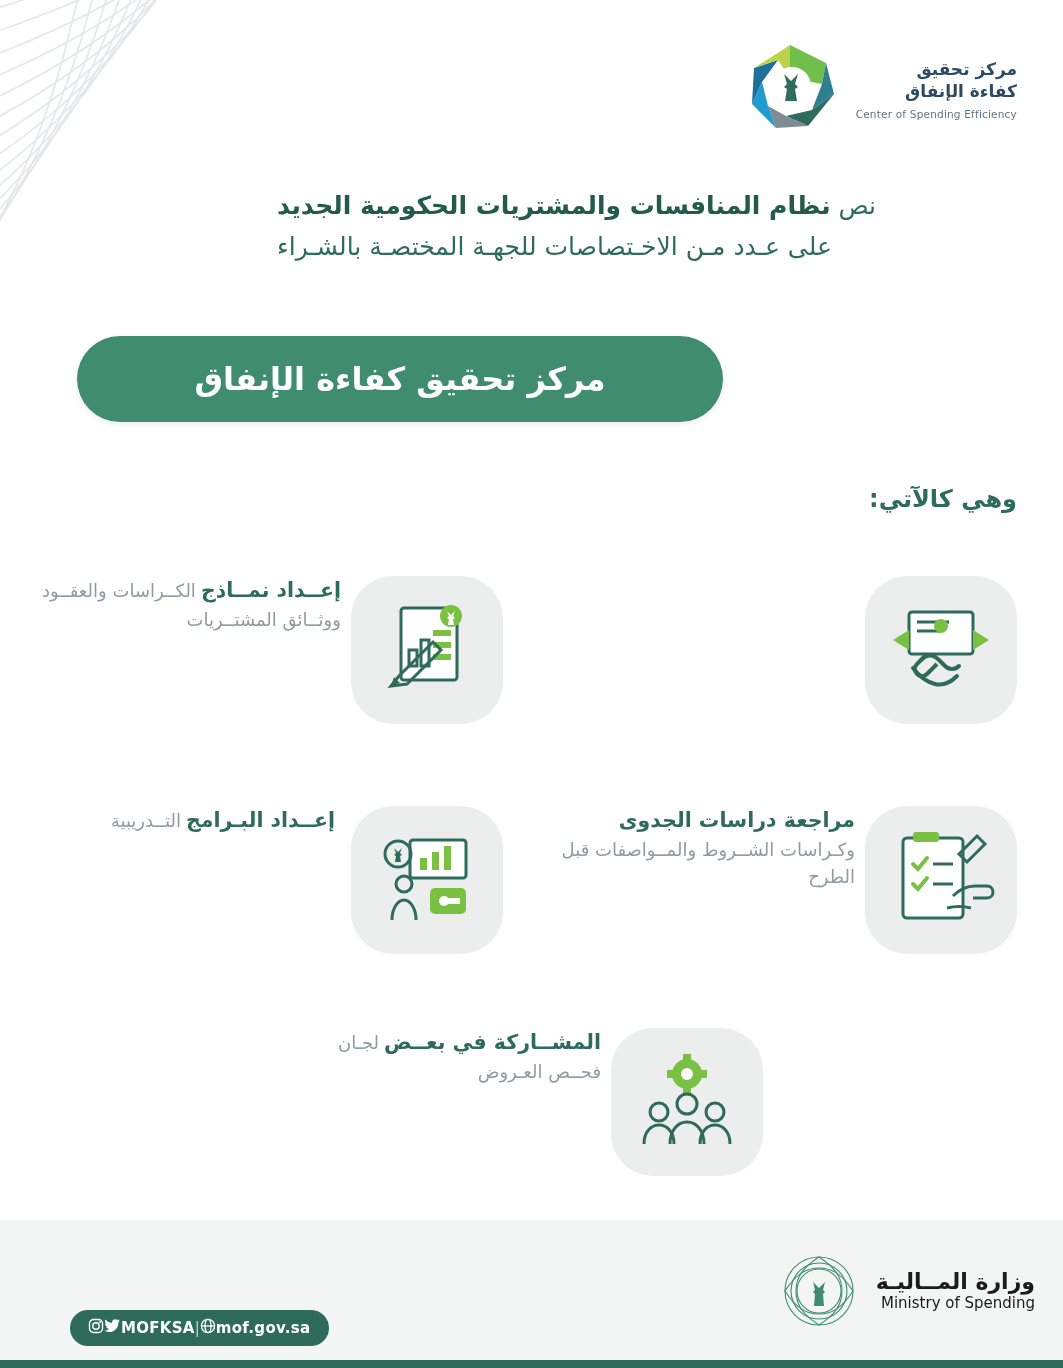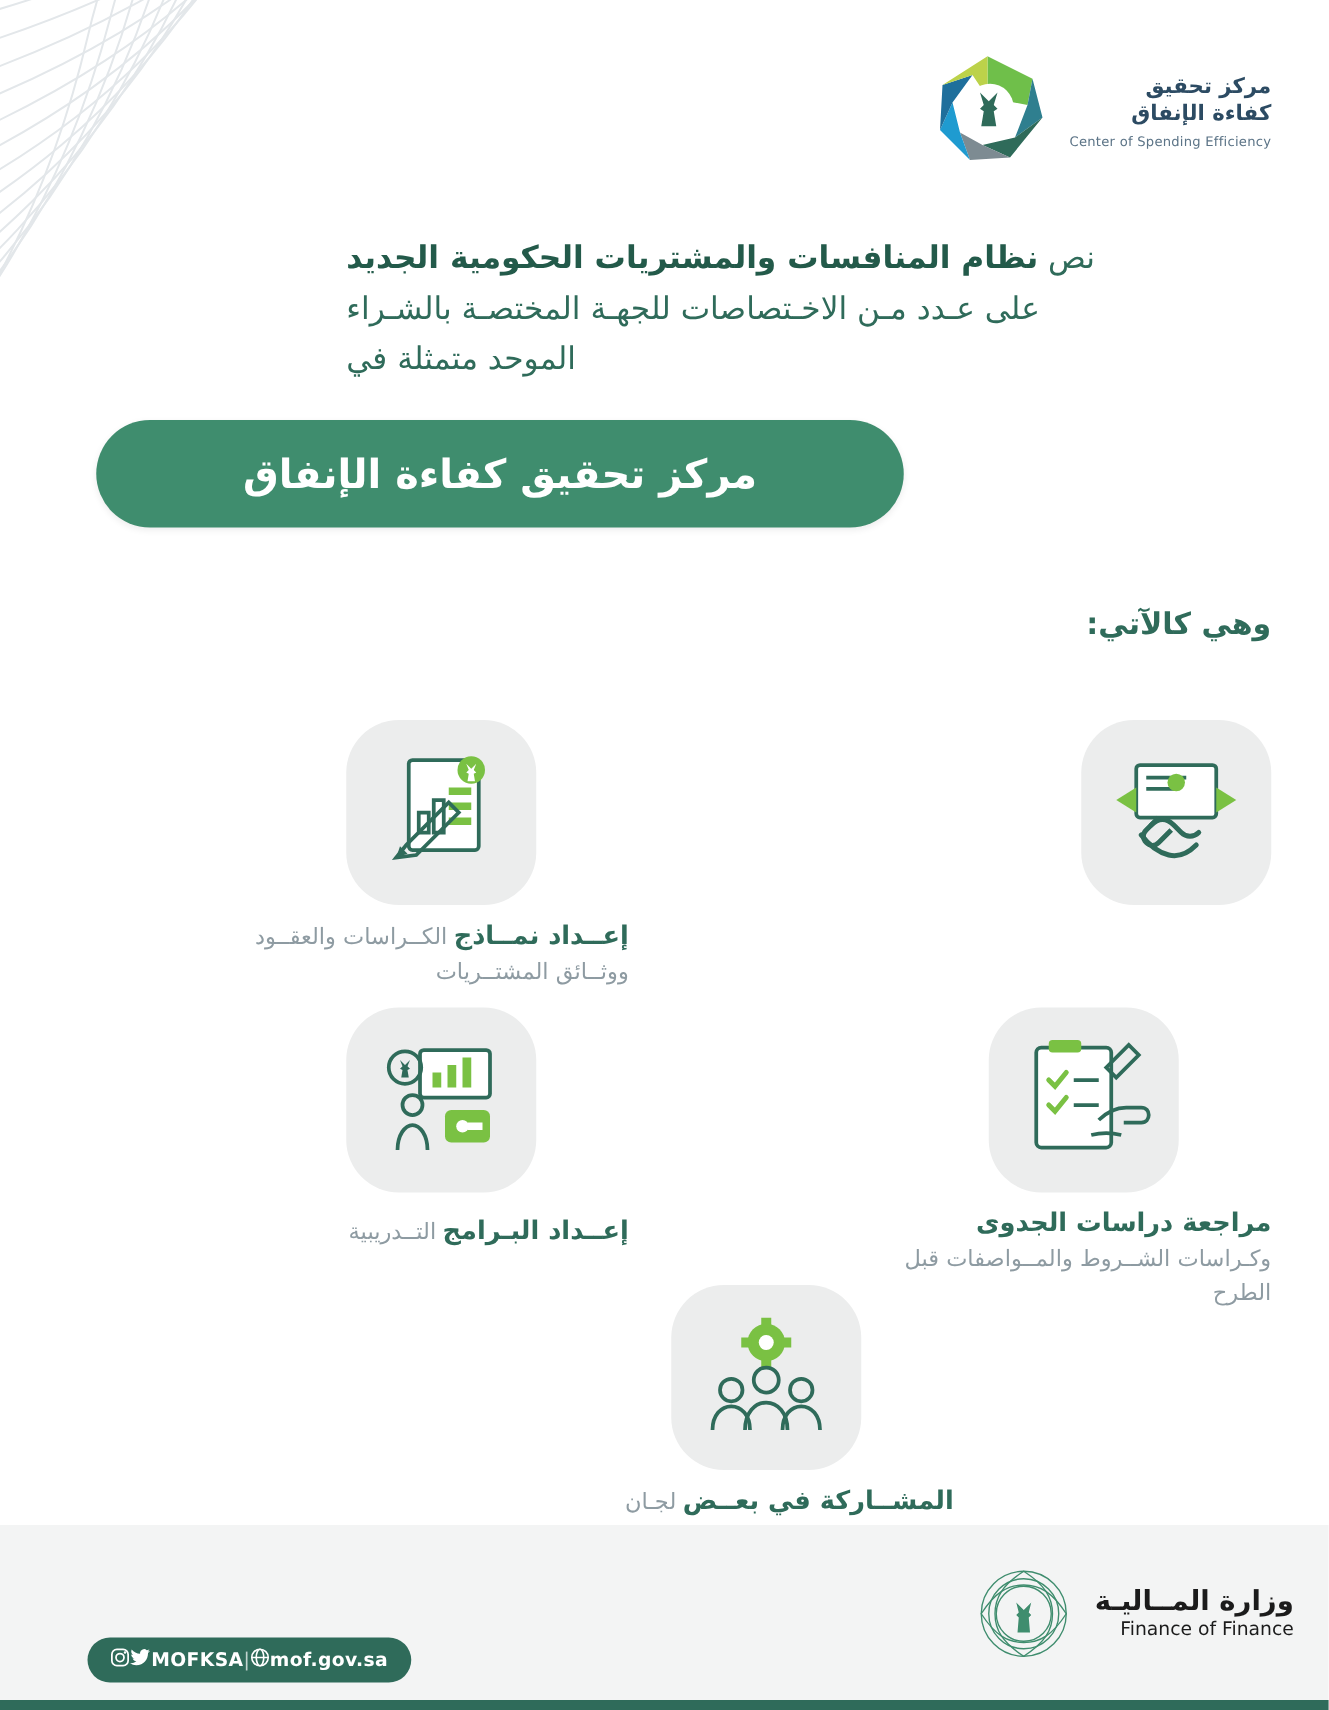--- a/index.html
+++ b/index.html
@@ -49,21 +49,21 @@
 
   
   .sublabel{
     position:absolute;top:485px;right:46px;width:940px;text-align:right;
     color:#2f6b5a;font-size:24px;font-weight:600;
   }
 
   
   .items{position:absolute;top:566px;right:0;left:0;height:600px;}
   .item{
-    position:absolute;display:flex;flex-direction:column;align-items:center;gap:10px;
+    position:absolute;display:flex;flex-direction:row;align-items:flex-start;gap:10px;
   }
   .icon-wrap{
     width:152px;height:148px;border-radius:42px;background:#eceded;
     display:flex;align-items:center;justify-content:center;flex:none;
   }
   .item-text{text-align:right;width:300px;}
   .item-title{color:#2f6b5a;font-size:20.5px;font-weight:800;line-height:1.45;}
   .item-desc{color:#8e9ba2;font-size:18px;line-height:1.5;font-weight:400;}
 
   
@@ -154,21 +154,20 @@
     <div class="logo-text">
       <div class="logo-ar1">مركز تحقيق</div>
       <div class="logo-ar2">كفاءة الإنفاق</div>
       <div class="logo-en">Center of Spending Efficiency</div>
     </div>
   </div>
 
   <div class="headline">
     <span class="ln"><span>نص </span><b>نظام المنافسات والمشتريات الحكومية الجديد</b></span>
     <span class="ln">على عـدد مـن الاخـتصاصات للجهـة المختصـة بالشـراء</span>
-    <span class="ln">الموحد متمثلة في</span>
   </div>
 
   <div class="pill">
     <span>مركز تحقيق كفاءة الإنفاق</span>
   </div>
 
   <div class="sublabel">وهي كالآتي:</div>
 
   <div class="items">
 
@@ -288,21 +287,21 @@
             <g>
               <path d="M43 9 C 60 20, 66 30, 66 43 C 66 56, 60 66, 43 77 C 26 66, 20 56, 20 43 C 20 30, 26 20, 43 9 Z"></path>
               <path d="M9 43 C 20 26, 30 20, 43 20 C 56 20, 66 26, 77 43 C 66 60, 56 66, 43 66 C 30 66, 20 60, 9 43 Z"></path>
             </g>
           </g>
           <path d="M37 34 l2 8 -2 2 2 2 -1 12 h10 l-1 -12 2 -2 -2 -2 2 -8 -6 6 -6 -6z" fill="#3f8d6e"></path>
         </svg>
       </div>
       <div class="mof-txt">
         <div class="mof-ar">وزارة المــاليـة</div>
-        <div class="mof-en">Finance of Finance</div>
+        <div class="mof-en">Ministry of Spending</div>
       </div>
     </div>
 
     <div class="contact">
       <span class="ic">
         <svg width="16" height="16" viewBox="0 0 16 16">
             <rect x="1.5" y="1.5" width="13" height="13" rx="4" fill="none" stroke="#fff" stroke-width="1.4"></rect>
             <circle cx="8" cy="8" r="3.2" fill="none" stroke="#fff" stroke-width="1.4"></circle>
             <circle cx="12" cy="4" r="1" fill="#fff"></circle>
           </svg>

